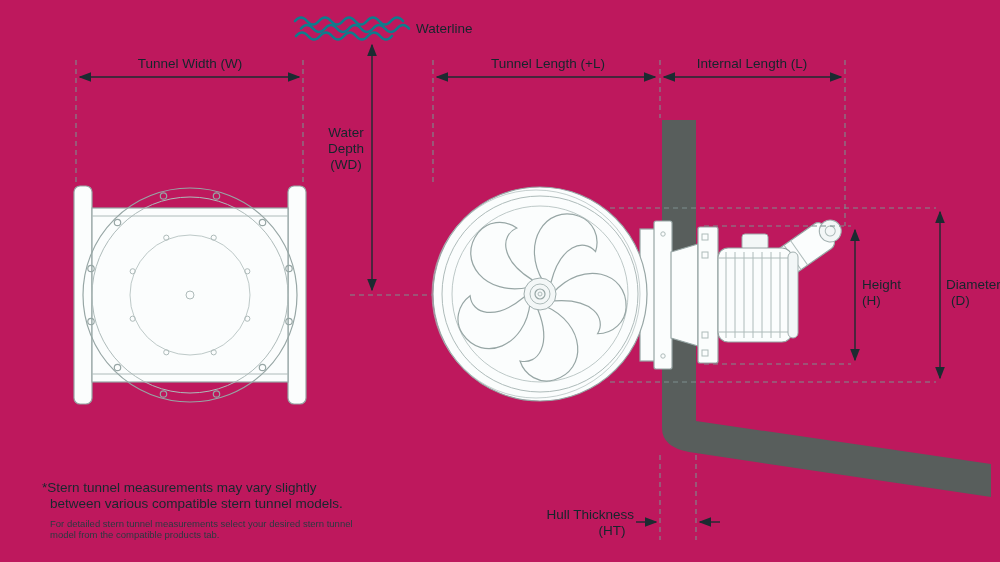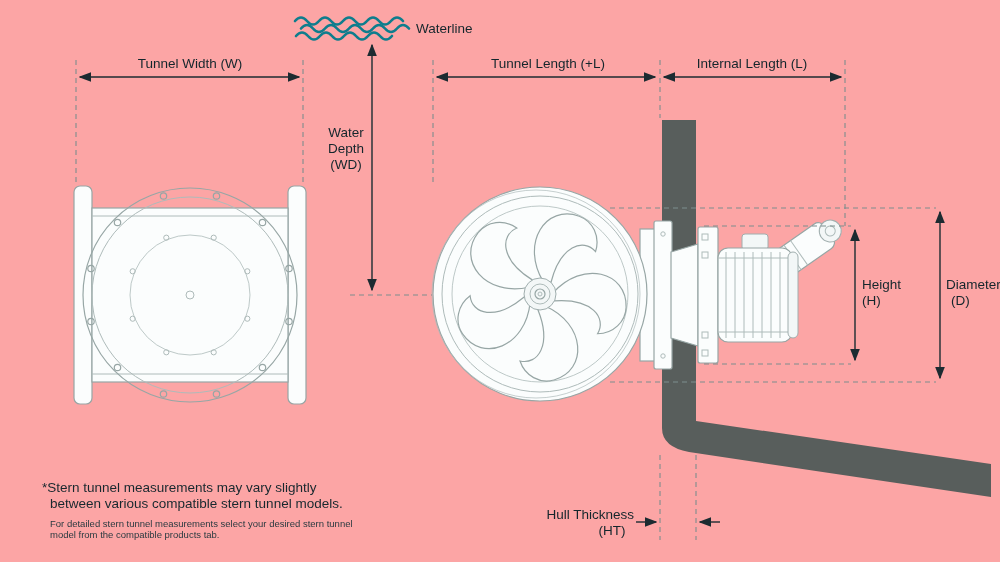--- a/index.html
+++ b/index.html
@@ -1,16 +1,16 @@
 <!DOCTYPE html>
 <html><head>
 <meta charset="utf-8">
 <style>
   html,body { margin:0; padding:0; }
-  .stage { width:1000px; height:562px; background:#fca5a5; position:relative; overflow:hidden;
+  .stage { width:1000px; height:562px; background:#be185d; position:relative; overflow:hidden;
            font-family:"Liberation Sans", sans-serif; }
   svg { position:absolute; inset:0; display:block; }
 
   .dim   { stroke:#1c2b31; stroke-width:1.4; fill:none; }
   .dash  { stroke:#7d8d8d; stroke-width:1.1; stroke-dasharray:5 4; fill:none; }
   .draw  { stroke:#97a6a5; stroke-width:1.2; fill:none; }
   .drawt { stroke:#aebbba; stroke-width:1;   fill:none; }
   .drawf { stroke:#97a6a5; stroke-width:1.2; fill:#fbfdfd; }
   .drawf2{ stroke:#a0aeae; stroke-width:1;   fill:#f3f7f7; }
   .wave  { stroke-width:2.6; fill:none; stroke-linecap:round; }

